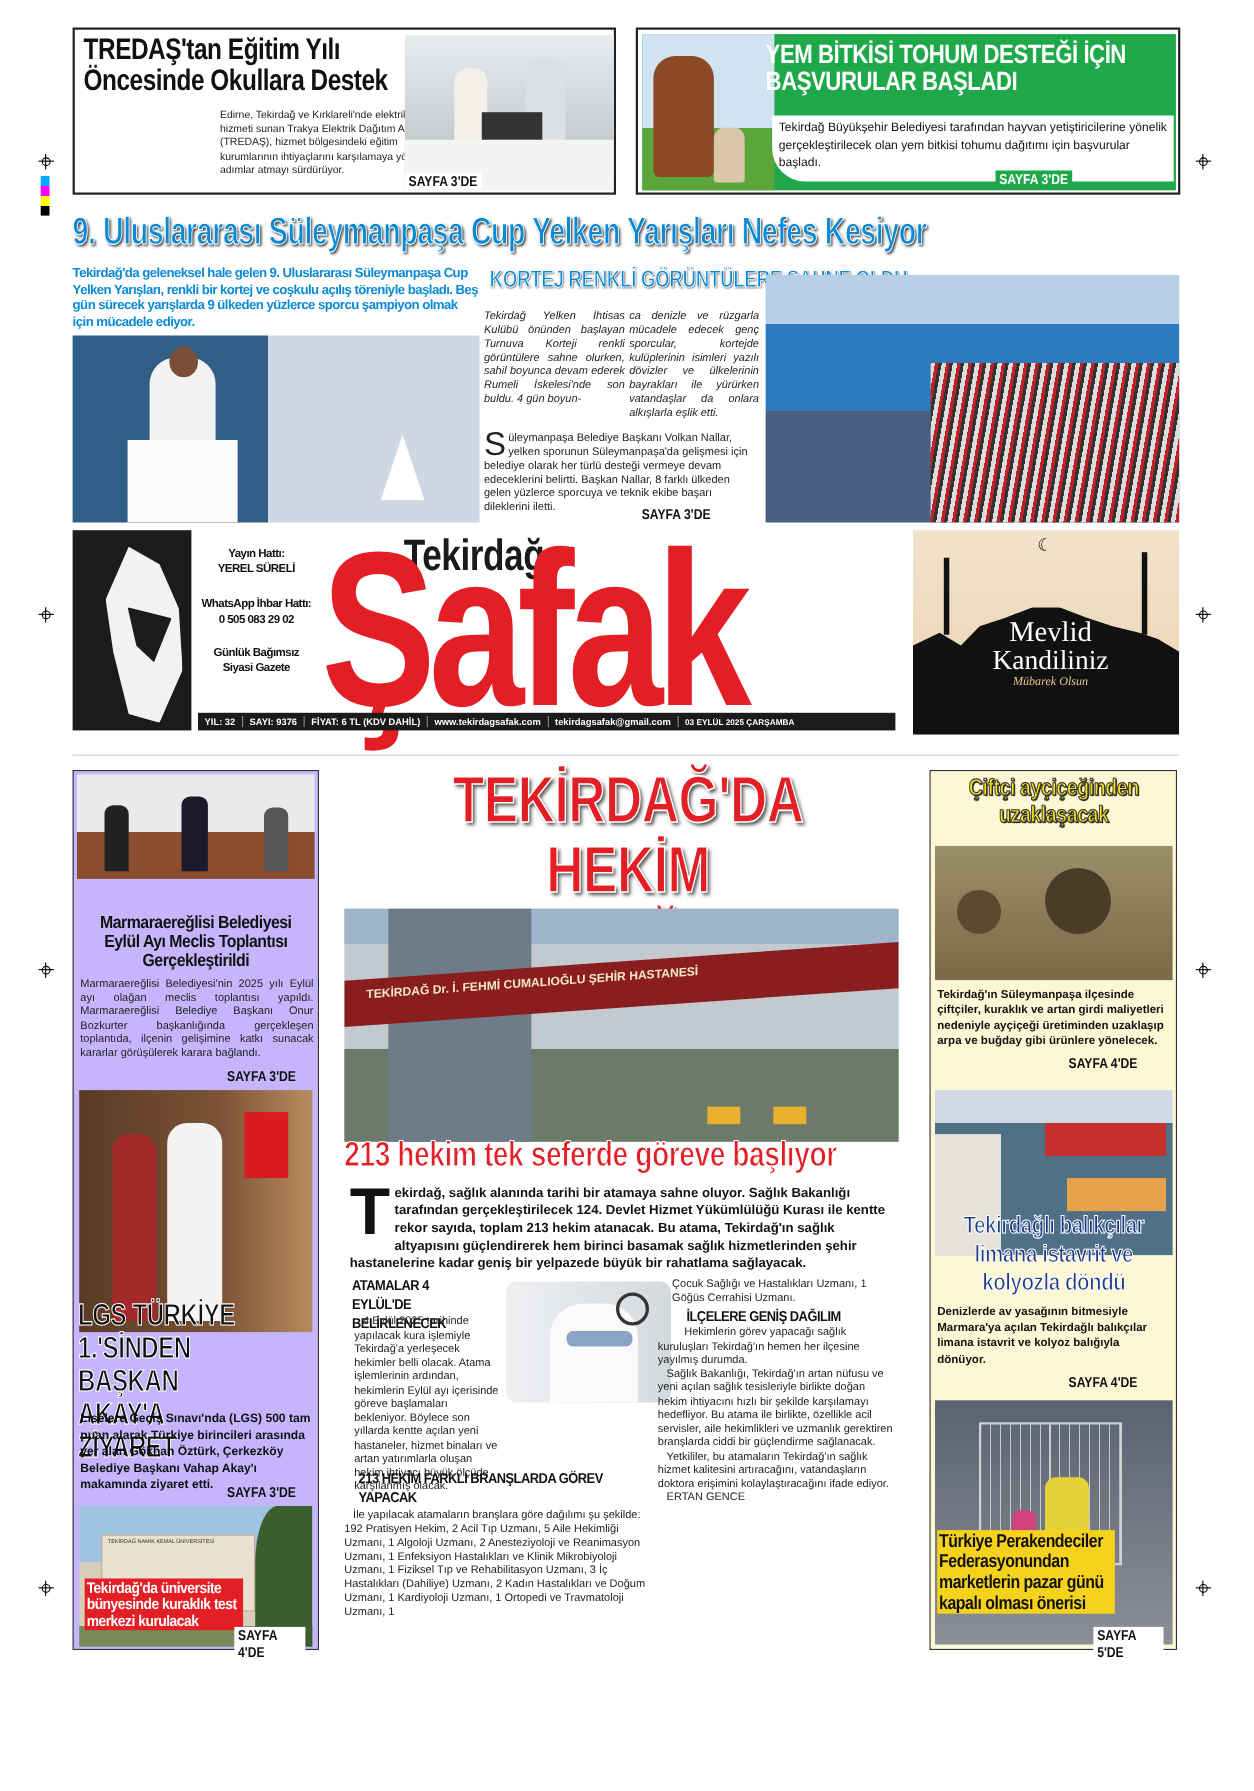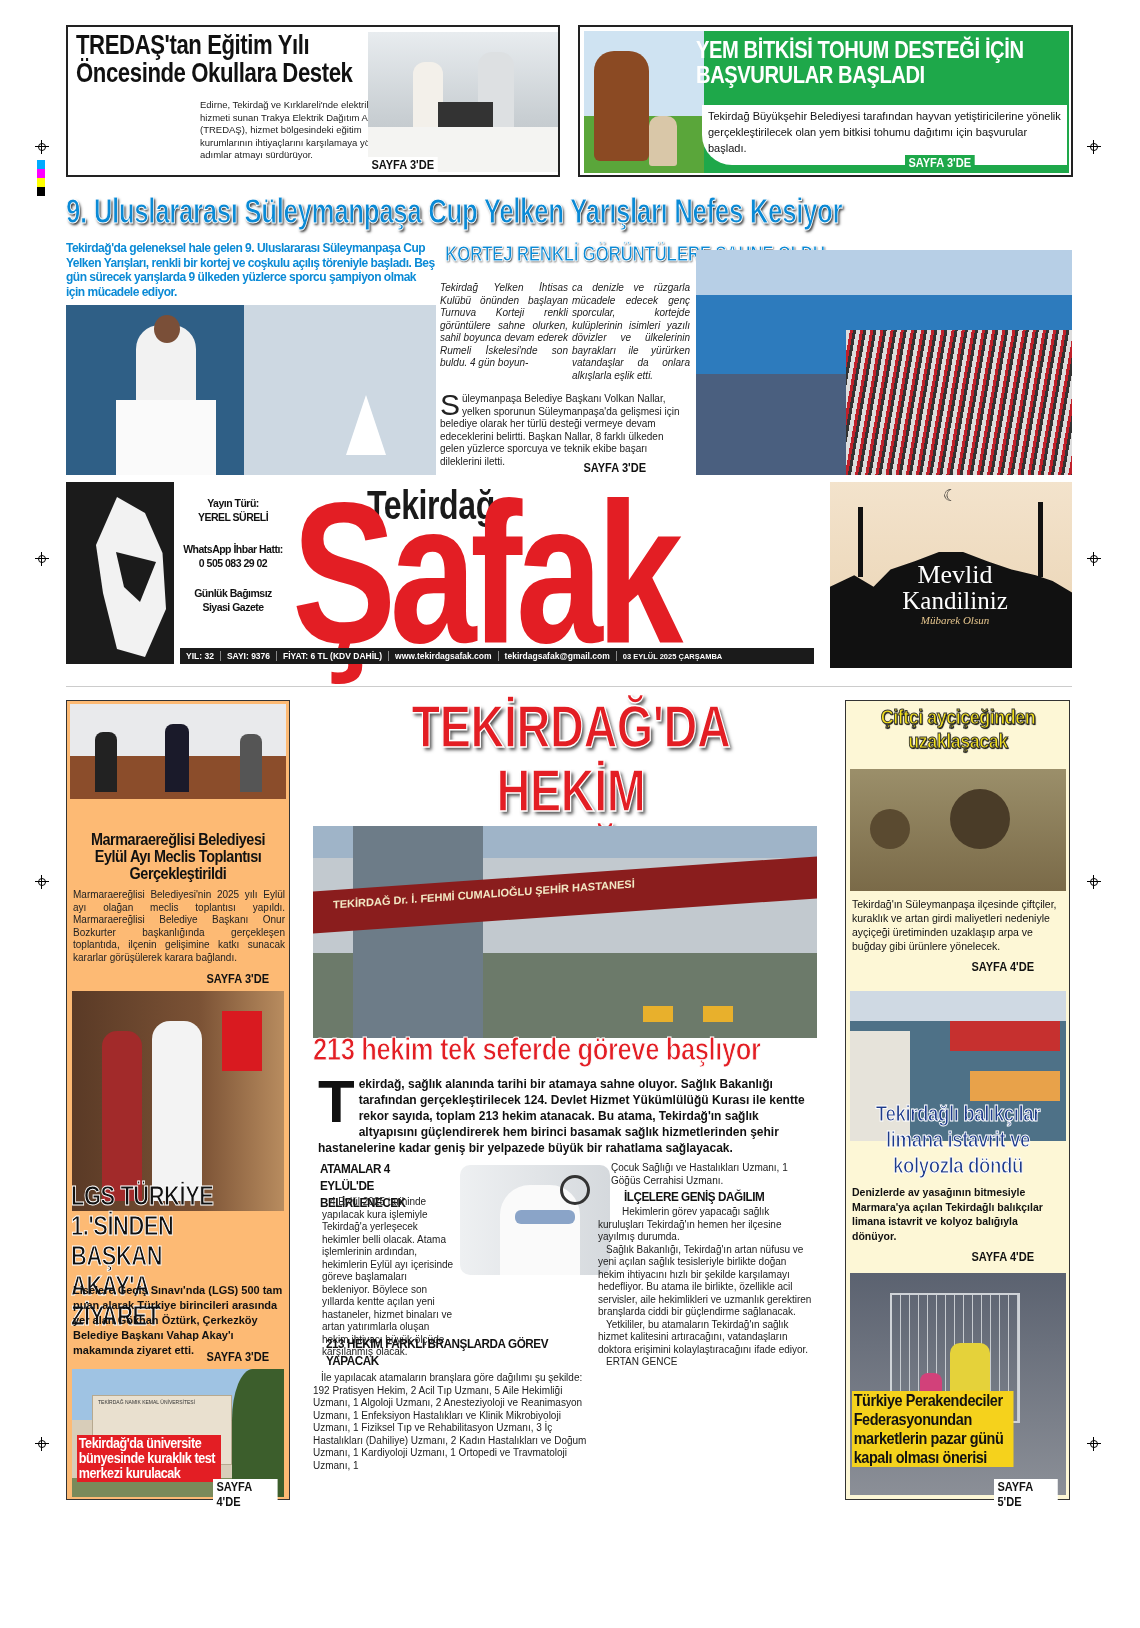--- a/index.html
+++ b/index.html
@@ -94,21 +94,21 @@
 <div class="abs body-text" style="left:440px;top:393px;width:250px;font-size:10px;line-height:12.5px">
   <span style="float:left;font-size:30px;line-height:24px;margin-right:2px">S</span><span>üleymanpaşa Belediye Başkanı Volkan Nallar, yelken sporunun Süleymanpaşa'da gelişmesi için belediye olarak her türlü desteği vermeye devam edeceklerini belirtti. Başkan Nallar, 8 farklı ülkeden gelen yüzlerce sporcuya ve teknik ekibe başarı dileklerini iletti.</span>
 </div>
 <div class="abs sayfa" style="left:580px;top:460px">SAYFA 3'DE</div>
 
 <div class="abs" style="left:66px;top:482px;width:108px;height:182px;background:#1b1b1b;overflow:hidden">
   <div class="abs" style="left:30px;top:15px;width:70px;height:160px;background:#f2f2f2;clip-path:polygon(30% 0,70% 10%,95% 35%,100% 70%,70% 100%,30% 95%,10% 60%,0 30%)"></div>
   <div class="abs" style="left:50px;top:70px;width:40px;height:50px;background:#1b1b1b;clip-path:polygon(0 0,100% 20%,60% 100%,20% 70%)"></div>
 </div>
 <div class="abs cond" style="left:178px;top:496px;width:110px;text-align:center;font-size:10.5px;line-height:14px;color:#111">
-  <div>Yayın Türü:</div>
+  <div>Yayın Hattı:</div>
   <div>YEREL SÜRELİ</div>
   <div style="height:18px"></div>
   <div>WhatsApp İhbar Hattı:</div>
   <div>0 505 083 29 02</div>
   <div style="height:16px"></div>
   <div>Günlük Bağımsız</div>
   <div>Siyasi Gazete</div>
 </div>
 <div class="abs cond" style="left:367px;top:484px;font-size:40px;line-height:42px;color:#1a1a1a;transform:scaleX(.8);transform-origin:left">Tekirdağ</div>
 <div class="abs cond" style="left:292px;top:488px;font-size:200px;line-height:170px;color:#e31e24;letter-spacing:-8px;transform:scaleX(.78);transform-origin:left;white-space:nowrap">Şafak</div>
@@ -129,21 +129,21 @@
   <div class="abs" style="left:113px;top:4px;font-size:16px;color:#111">☾</div>
   <div class="abs" style="left:40px;top:80px;width:170px;text-align:center;color:#fff;font-family:Liberation Serif, serif">
     <div style="font-size:26px;line-height:26px">Mevlid</div>
     <div style="font-size:25px;line-height:26px">Kandiliniz</div>
     <div style="font-size:11px;font-style:italic;color:#e6c68e">Mübarek Olsun</div>
   </div>
 </div>
 
 <div class="abs" style="left:66px;top:686px;width:1006px;height:1px;background:#ccc"></div>
 
-<div class="abs" style="left:66px;top:700px;width:224px;height:800px;border:1.5px solid #333;background:#fdba74">
+<div class="abs" style="left:66px;top:700px;width:224px;height:800px;border:1.5px solid #333;background:#c4b5fd">
   <div class="abs photo" style="left:3px;top:3px;width:216px;height:95px;background:linear-gradient(#e9eaec 0 55%,#8b4d2b 55%)">
     <div class="abs" style="left:25px;top:28px;width:22px;height:60px;background:#222;border-radius:8px 8px 0 0"></div>
     <div class="abs" style="left:95px;top:20px;width:24px;height:68px;background:#1a1a2a;border-radius:8px 8px 0 0"></div>
     <div class="abs" style="left:170px;top:30px;width:22px;height:58px;background:#555;border-radius:8px 8px 0 0"></div>
 
   </div>
   <div class="abs cond" style="left:4px;top:130px;width:214px;text-align:center;font-size:16px;line-height:17px;color:#111;transform:scaleX(.9)">Marmaraereğlisi Belediyesi Eylül Ayı Meclis Toplantısı Gerçekleştirildi</div>
   <div class="abs body-text" style="left:6px;top:188px;width:212px;text-align:justify;font-size:10px;line-height:12.5px">Marmaraereğlisi Belediyesi'nin 2025 yılı Eylül ayı olağan meclis toplantısı yapıldı. Marmaraereğlisi Belediye Başkanı Onur Bozkurter başkanlığında gerçekleşen toplantıda, ilçenin gelişimine katkı sunacak kararlar görüşülerek karara bağlandı.</div>
   <div class="abs sayfa" style="left:136px;top:270px;background:transparent">SAYFA 3'DE</div>
 
@@ -201,21 +201,21 @@
   <p style="text-indent:8px">Yetkililer, bu atamaların Tekirdağ'ın sağlık hizmet kalitesini artıracağını, vatandaşların doktora erişimini kolaylaştıracağını ifade ediyor.</p>
   <p style="text-indent:8px">ERTAN GENCE</p>
 </div>
 
 <div class="abs" style="left:845px;top:700px;width:225px;height:800px;border:1.5px solid #333;background:#fdf7d6">
   <div class="abs cond" style="left:4px;top:4px;width:216px;text-align:center;font-size:21px;line-height:24px;color:#f5e21c;-webkit-text-stroke:1px #333;text-shadow:1px 1px 1px #000;transform:scaleX(.85)">Çiftçi ayçiçeğinden uzaklaşacak</div>
   <div class="abs photo" style="left:4px;top:68px;width:216px;height:122px;background:linear-gradient(#9b8f6a,#7a6a48)">
     <div class="abs" style="left:100px;top:20px;width:60px;height:60px;background:#4a3c28;border-radius:50%"></div>
     <div class="abs" style="left:20px;top:40px;width:40px;height:40px;background:#5a4a30;border-radius:50%"></div>
   </div>
-  <div class="abs" style="left:6px;top:196px;width:212px;font-size:10.5px;line-height:14px;font-weight:normal;color:#111">Tekirdağ'ın Süleymanpaşa ilçesinde çiftçiler, kuraklık ve artan girdi maliyetleri nedeniyle ayçiçeği üretiminden uzaklaşıp arpa ve buğday gibi ürünlere yönelecek.</div>
+  <div class="abs" style="left:6px;top:196px;width:212px;font-size:10.5px;line-height:14px;font-weight:bold;color:#111">Tekirdağ'ın Süleymanpaşa ilçesinde çiftçiler, kuraklık ve artan girdi maliyetleri nedeniyle ayçiçeği üretiminden uzaklaşıp arpa ve buğday gibi ürünlere yönelecek.</div>
   <div class="abs sayfa" style="left:122px;top:258px;background:transparent">SAYFA 4'DE</div>
 
   <div class="abs photo" style="left:4px;top:290px;width:216px;height:150px;background:linear-gradient(#cfd9e3 0 20%,#4e7187 20%)">
     <div class="abs" style="left:100px;top:30px;width:110px;height:30px;background:#c6302f"></div>
     <div class="abs" style="left:120px;top:80px;width:90px;height:30px;background:#e8a24a"></div>
     <div class="abs" style="left:0;top:40px;width:60px;height:110px;background:#e6e3da"></div>
   </div>
   <div class="abs cond" style="left:4px;top:400px;width:216px;text-align:center;font-size:22px;line-height:26px;color:#1d3a8a;-webkit-text-stroke:1px #fff;transform:scaleX(.85)">Tekirdağlı balıkçılar limana istavrit ve kolyozla döndü</div>
   <div class="abs" style="left:6px;top:484px;width:212px;font-size:10.5px;line-height:14.5px;font-weight:bold;color:#111">Denizlerde av yasağının bitmesiyle Marmara'ya açılan Tekirdağlı balıkçılar limana istavrit ve kolyoz balığıyla dönüyor.</div>
   <div class="abs sayfa" style="left:122px;top:548px;background:transparent">SAYFA 4'DE</div>

